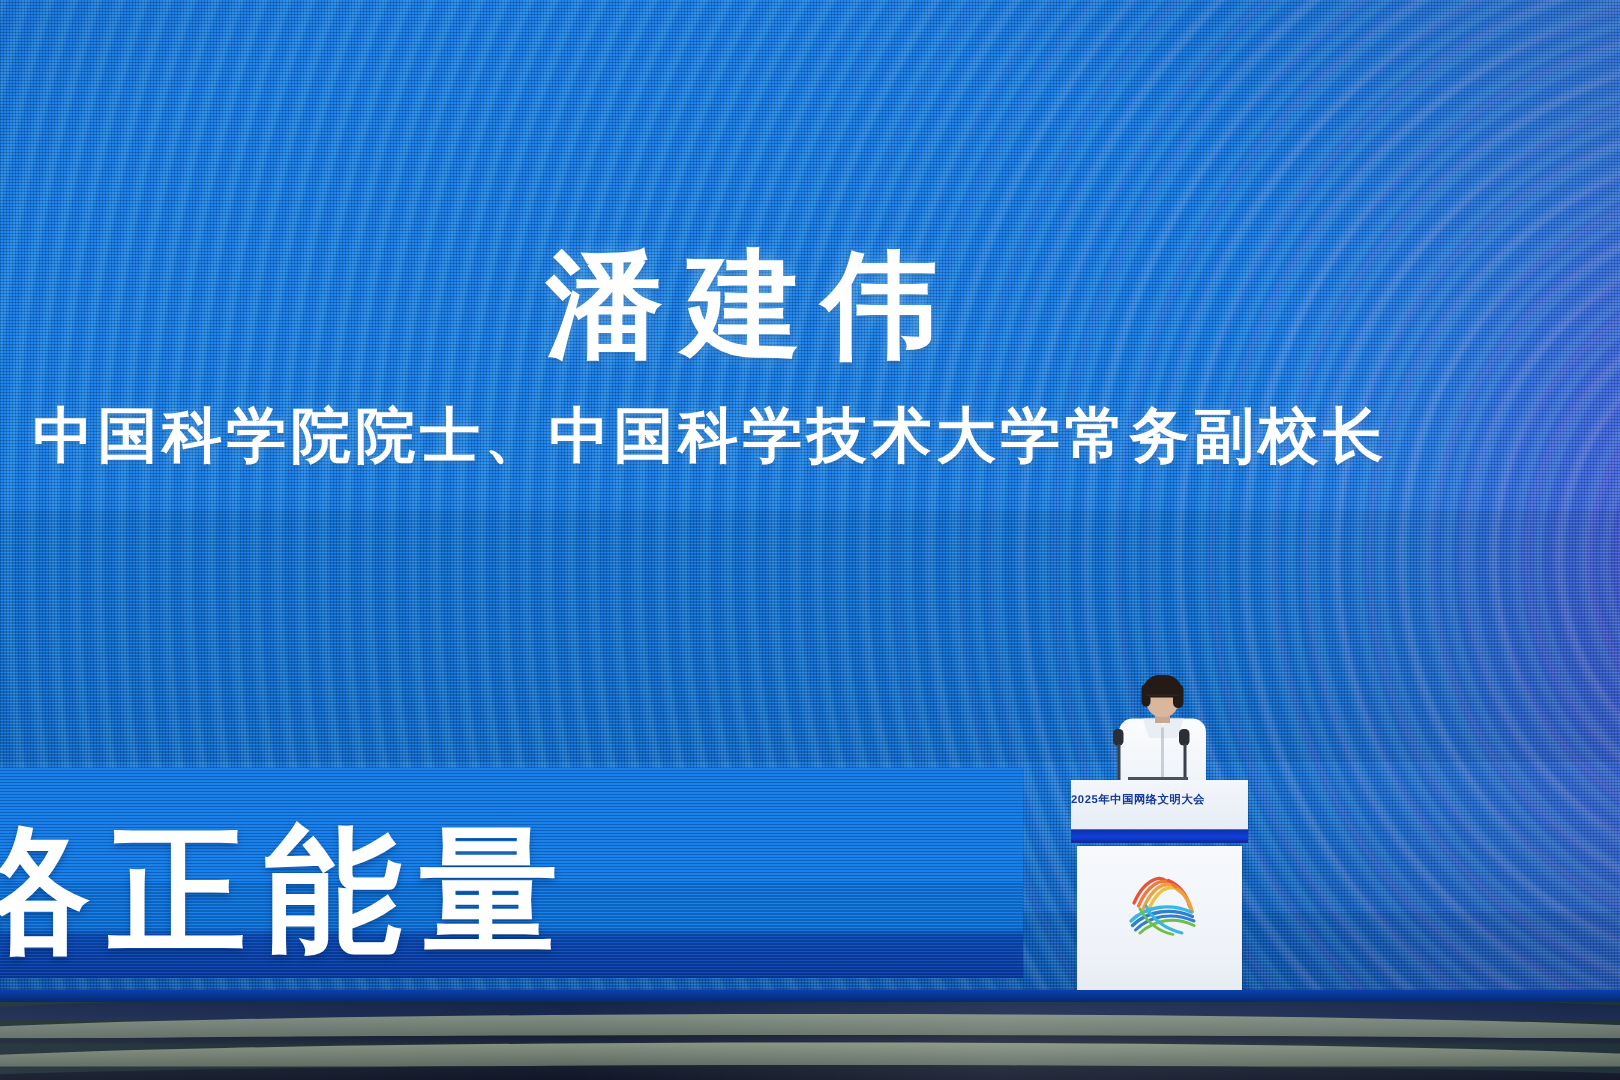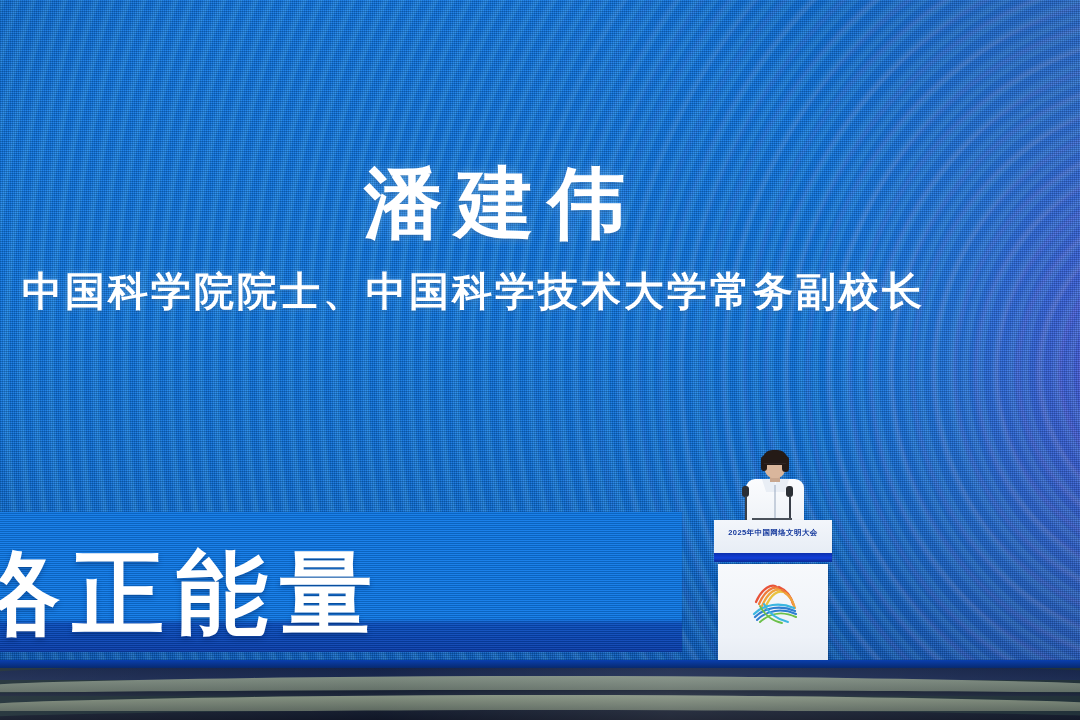--- a/index.html
+++ b/index.html
@@ -108,21 +108,21 @@
   }
 
   
   .podium{position:absolute;left:714px;top:520px;width:118px;height:148px;}
   .podium-top{
     position:absolute;left:0;top:0;width:118px;height:33px;
     background:linear-gradient(180deg,#f3f6fb 0%,#e7edf5 100%);
     box-shadow:0 1px 2px rgba(0,0,0,.18);
   }
   .podium-title{
-    position:absolute;left:0;top:8px;width:118px;text-align:center;
+    position:absolute;left:0;top:8px;width:118px;
     color:#14389c;font-size:7.5px;font-weight:bold;letter-spacing:.4px;
     white-space:nowrap;
   }
   .podium-stripe{
     position:absolute;left:0;top:33px;width:118px;height:9px;
     background:linear-gradient(180deg,#0b2fae 0%,#123fd8 55%,#0a2a96 100%);
   }
   .podium-body{
     position:absolute;left:4px;top:44px;width:110px;height:104px;
     background:linear-gradient(180deg,#f7f9fc 0%,#eef2f8 70%,#e4eaf2 100%);

